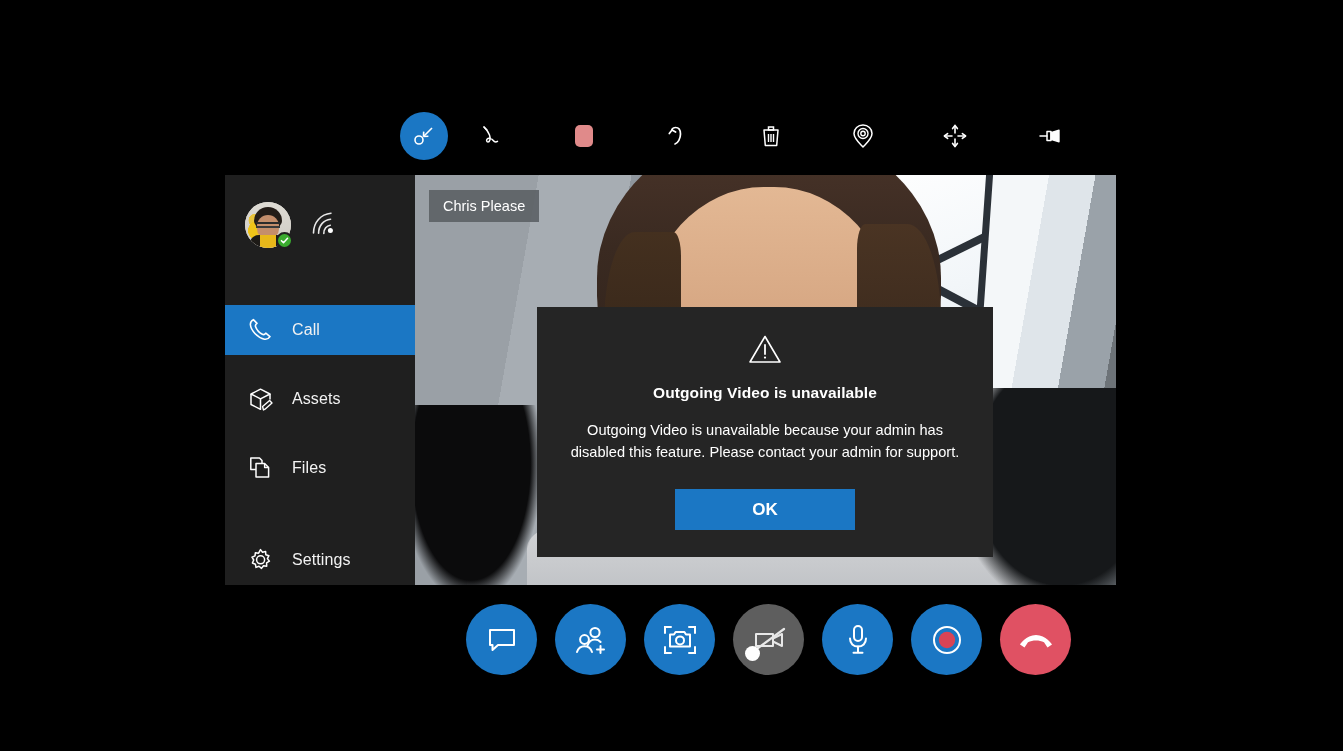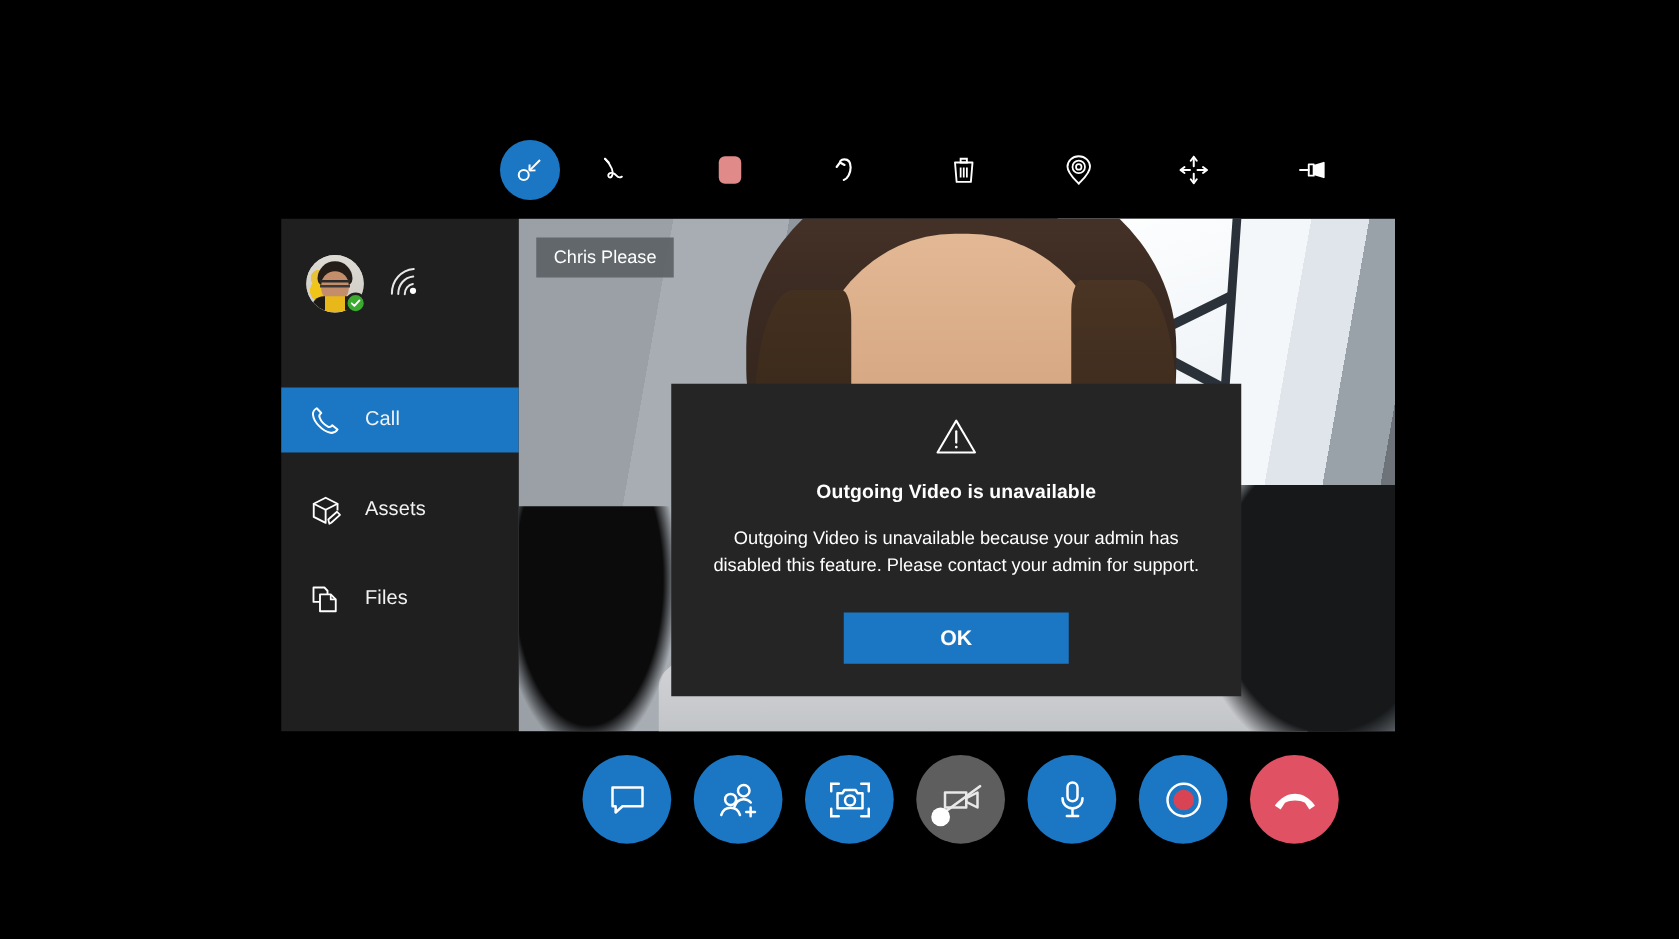--- a/index.html
+++ b/index.html
@@ -403,20 +403,31 @@
         <span class="nav-icon">
           <svg width="27" height="27" viewBox="0 0 27 27" fill="none">
             <path d="M3.8 4 H12.5 L15 6.6 V15.5 H3.8 Z" stroke="#fff" stroke-width="1.5" stroke-linejoin="round"></path>
             <path d="M9 9.5 H17.6 L21.6 13.5 V23 H9 Z" fill="#1f1f1f" stroke="#fff" stroke-width="1.5" stroke-linejoin="round"></path>
             <path d="M17.6 9.5 V13.5 H21.6" stroke="#fff" stroke-width="1.4" stroke-linejoin="round"></path>
           </svg>
         </span>
         <span class="nav-label">Files</span>
       </div>
 
+      <div id="nav-settings" class="nav-item">
+        <span class="nav-icon">
+          <svg width="27" height="27" viewBox="0 0 27 27" fill="none">
+            <path d="M13.5 2.6 L15.5 5.2 L18.6 4.4 L18.8 7.7 L21.9 8.7 L20.4 11.6 L22.4 14.2 L19.6 15.9
+                     L19.7 19.2 L16.5 18.8 L14.5 21.4 L12 19.3 L9 20.4 L8.4 17.2 L5.4 16 L6.7 13 L5 10.2
+                     L8 8.9 L8.4 5.7 L11.6 6.2 Z" stroke="#fff" stroke-width="1.5" stroke-linejoin="round"></path>
+            <circle cx="13.6" cy="12.8" r="4" stroke="#fff" stroke-width="1.5"></circle>
+          </svg>
+        </span>
+        <span class="nav-label">Settings</span>
+      </div>
     </div>
 
     <div id="video-stage">
       <div id="video-bg"></div>
       <div id="video-window-frame"></div>
       <div id="video-monitor"></div>
       <div id="subject-hair"></div>
       <div id="subject-face"></div>
       <div id="subject-brow-l"></div>
       <div id="subject-brow-r"></div>

